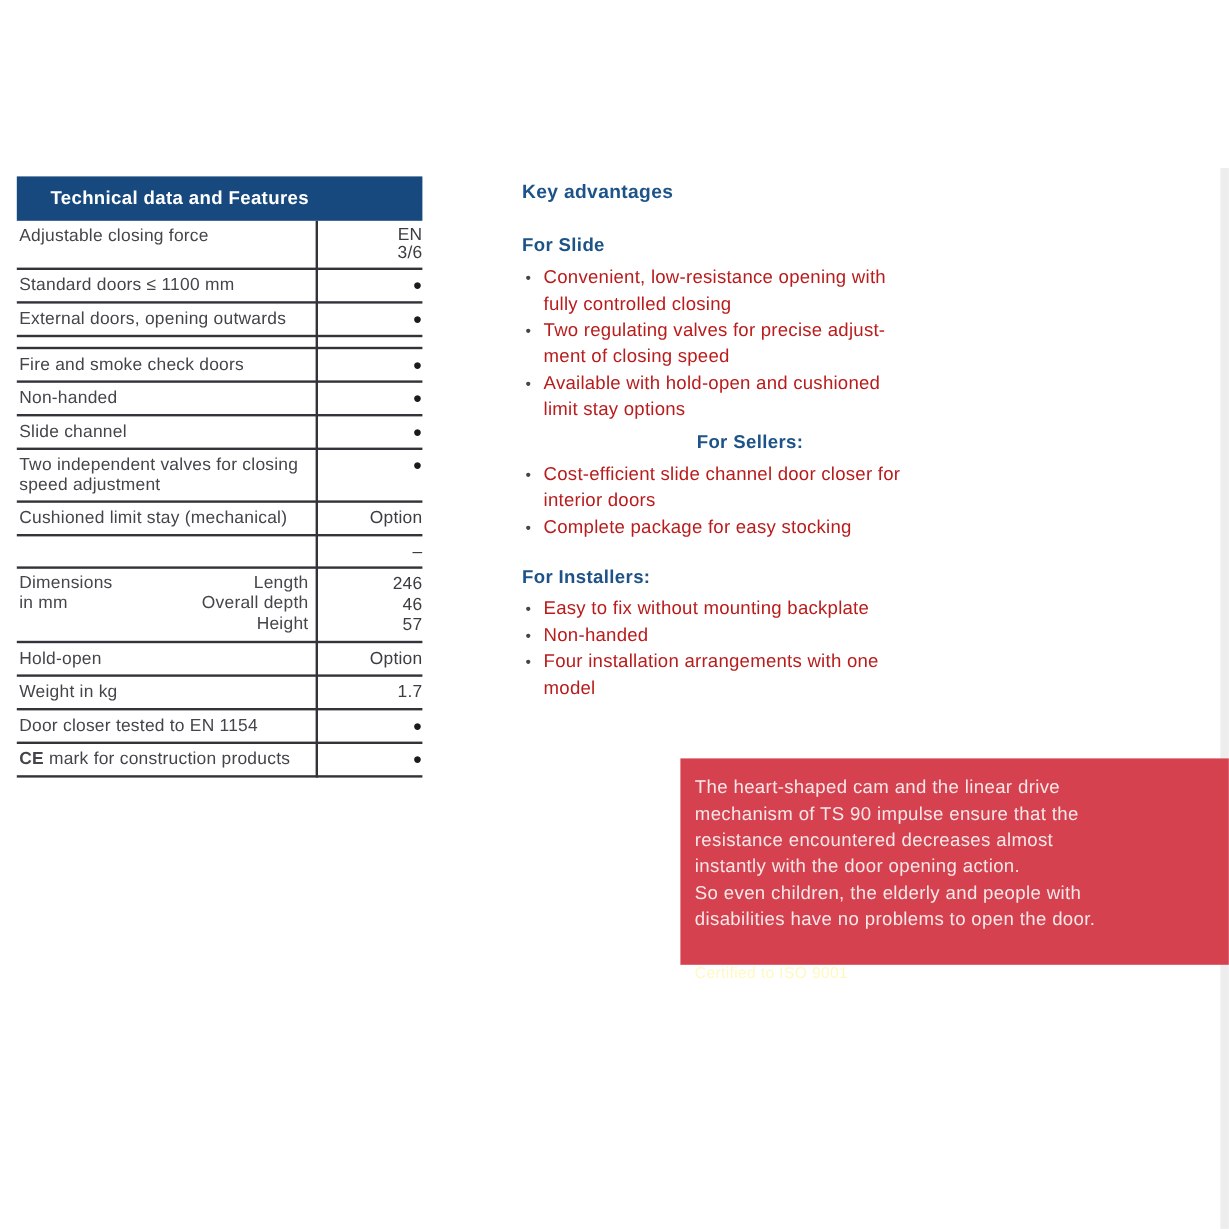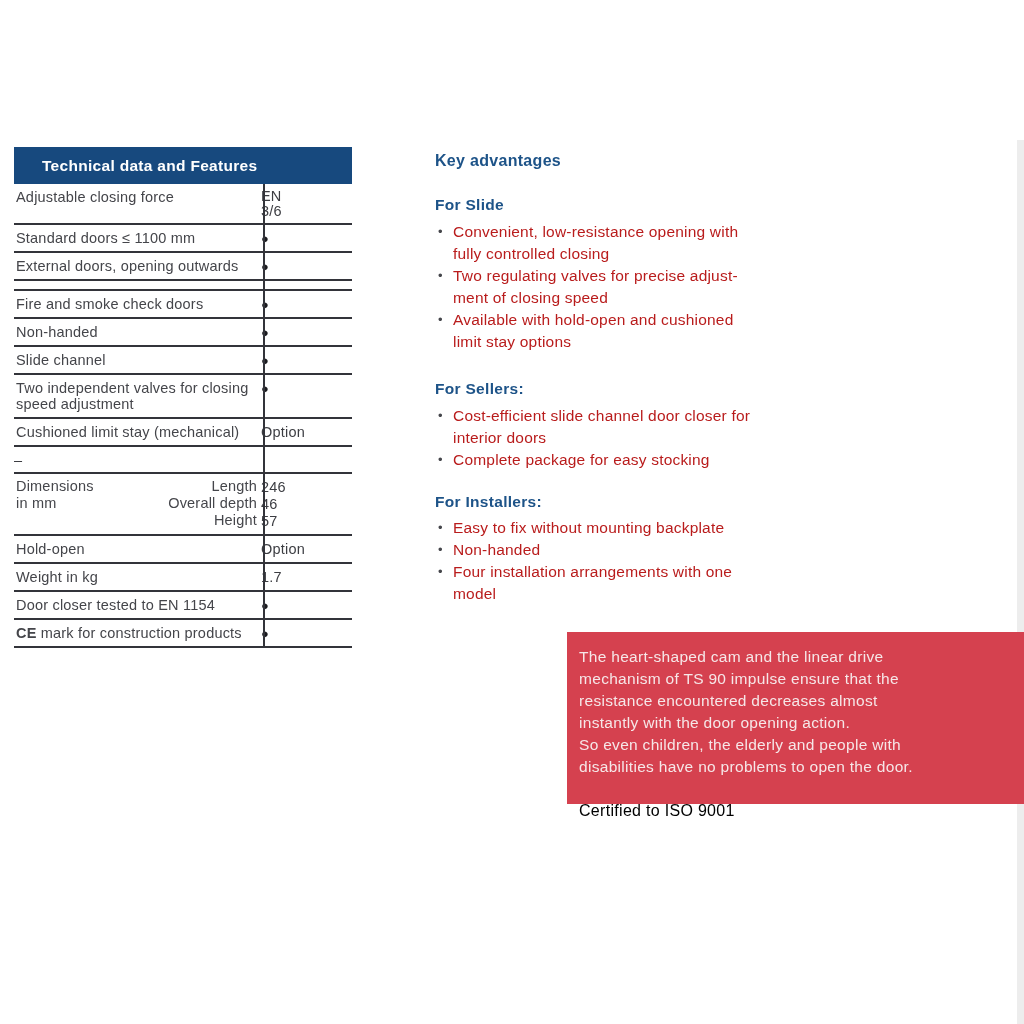--- a/index.html
+++ b/index.html
@@ -19,51 +19,51 @@
     display:flex;align-items:center;padding-left:28px;box-sizing:border-box;letter-spacing:0.3px;
   }
   .tbody{position:relative;}
   .vdivider{position:absolute;left:249px;top:0;bottom:0;width:2px;background:#33343A;z-index:2;}
   .trow{
     display:flex;align-items:flex-start;border-bottom:2px solid #33343A;
     font-size:14.5px;line-height:16px;padding:4px 0;box-sizing:border-box;min-height:25px;
   }
   .trow.group-break{margin-top:8px;border-top:2px solid #33343A;}
   .tlabel{flex:0 0 247px;padding:1px 8px 1px 2px;box-sizing:border-box;color:#44454A;}
-  .tvalue{flex:1;text-align:left;padding-top:1px;color:#3C3D42;}
+  .tvalue{flex:1;text-align:right;padding-top:1px;color:#3C3D42;}
   .tvalue .dot{font-size:13px;color:#1b1b1f;line-height:16px;}
   .val-stack div{line-height:15px;}
   .dim-label{display:flex;width:247px;box-sizing:border-box;padding-right:4px;}
   .dim-left{flex:0 0 96px;padding-left:2px;}
   .dim-left div{line-height:17px;}
   .dim-subs{flex:1;text-align:right;}
   .dim-subs div{line-height:17px;}
   .dim-vals div{line-height:17px;}
   .bold{font-weight:bold;}
 
   
   .advantages{position:absolute;left:435px;top:152px;width:380px;z-index:1;}
   .adv-title{font-size:16px;font-weight:bold;color:#1D5388;letter-spacing:0.3px;}
   .adv-heading{font-size:15.5px;font-weight:bold;color:#1D5388;letter-spacing:0.3px;}
   .h-users{margin-top:26px;}
-  .h-sellers{margin-top:27px;}
+  .h-sellers{margin-top:7px;text-align:center;}
   .h-installers{margin-top:22px;}
   .adv-list{list-style:none;margin:7px 0 0 0;padding:0;font-size:15.5px;line-height:22px;color:#b91c1c;}
   .adv-list.sellers{}
   .adv-list.installers{margin-top:6px;}
   .adv-list li{position:relative;padding-left:18px;white-space:pre-line;}
   .adv-list li::before{content:"•";position:absolute;left:3px;top:0;font-size:13px;color:#45464B;}
 
   
   .red-box{
     position:absolute;left:567px;top:632px;width:457px;height:172px;background:#D5414F;
     box-sizing:border-box;padding:14px 16px 0 12px;z-index:1;
   }
   .red-box .body{color:#F6E7E8;font-size:15.5px;line-height:22px;white-space:pre-line;letter-spacing:0.3px;}
-  .red-box .footer{color:#000000;font-size:16px;line-height:22px;margin-top:22px;letter-spacing:0.3px;}
+  .red-box .footer{color:#fef9c3;font-size:13px;line-height:22px;margin-top:22px;letter-spacing:0.3px;}
 </style>
 </head>
 <body>
 
 <div class="page-edge"></div>
 
 <div class="tech-table">
   <div class="tech-header">Technical data and Features</div>
   <div class="tbody">
     <div class="vdivider"></div>

